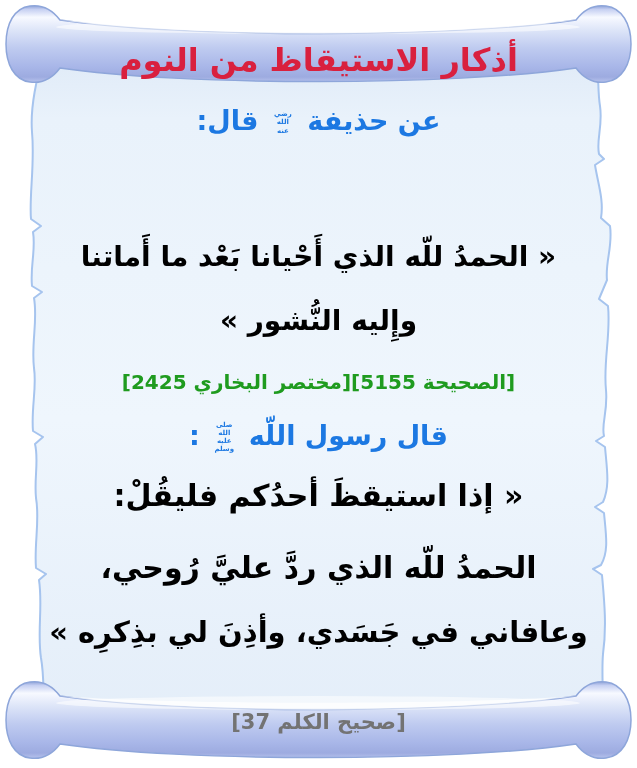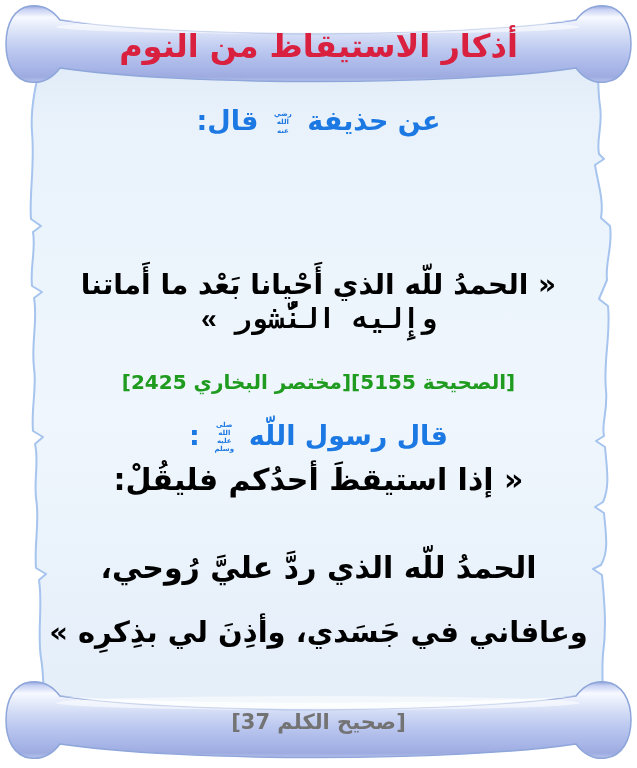--- a/index.html
+++ b/index.html
@@ -11,21 +11,21 @@
     font-family:"DejaVu Sans", sans-serif;
   }
   #scroll-art{position:absolute;left:0;top:0;width:637px;height:768px;}
   .line{
     position:absolute;left:44px;right:44px;
     text-align:center;direction:rtl;unicode-bidi:plaintext;
     transform:translateY(-50%);
     line-height:1;white-space:nowrap;
     font-weight:bold;
   }
-  .title-line{top:46px;font-size:32px;color:#d9203e;letter-spacing:0px;}
+  .title-line{top:60px;font-size:32px;color:#d9203e;letter-spacing:0px;}
   .blue-line{font-size:27px;color:#1c78e2;}
   .black-line{font-size:28px;color:#000000;}
   .intro-line{font-size:24px;}
   .green-line{top:382px;font-size:20px;color:#1f9b1f;}
   .red-line{top:722px;font-size:21px;color:#737373;}
   .honorific{
     display:inline-block;width:26px;
     font-size:7px;line-height:1.15;
     vertical-align:middle;
     white-space:normal;
@@ -112,30 +112,30 @@
 
   <div class="line title-line">أذكار الاستيقاظ من النوم</div>
 
   <div class="line blue-line" style="top:121px;">
     <span>عن حذيفة</span>
     <span class="honorific">رضي الله عنه</span>
     <span>قال:</span>
   </div>
 
 
-  <div class="line black-line" style="top:257px;margin-top:28px;">« الحمدُ للّه الذي أَحْيانا بَعْد ما أَماتنا</div>
-  <div class="line black-line" style="top:321px;font-family:Liberation Mono, monospace;">وإِليه النُّشور »</div>
+  <div class="line black-line" style="top:257px;">« الحمدُ للّه الذي أَحْيانا بَعْد ما أَماتنا</div>
+  <div class="line black-line" style="top:321px;">وإِليه النُّشور »</div>
 
   <div class="line green-line">[الصحيحة 5155][مختصر البخاري 2425]</div>
 
   <div class="line blue-line" style="top:437px;">
     <span>قال رسول اللّه</span>
     <span class="honorific">صلى الله عليه وسلم</span>
     <span>:</span>
   </div>
 
-  <div class="line black-line" style="top:480px;font-size:30px;">« إذا استيقظَ أحدُكم فليقُلْ:</div>
+  <div class="line black-line" style="top:496px;font-size:30px;">« إذا استيقظَ أحدُكم فليقُلْ:</div>
   <div class="line black-line" style="top:568px;font-size:30px;">الحمدُ للّه الذي ردَّ عليَّ رُوحي،</div>
   <div class="line black-line" style="top:632px;font-size:29px;">وعافاني في جَسَدي، وأذِنَ لي بذِكرِه »</div>
 
   <div class="line red-line">[صحيح الكلم 37]</div>
 
 </div>
 
 </body></html>

